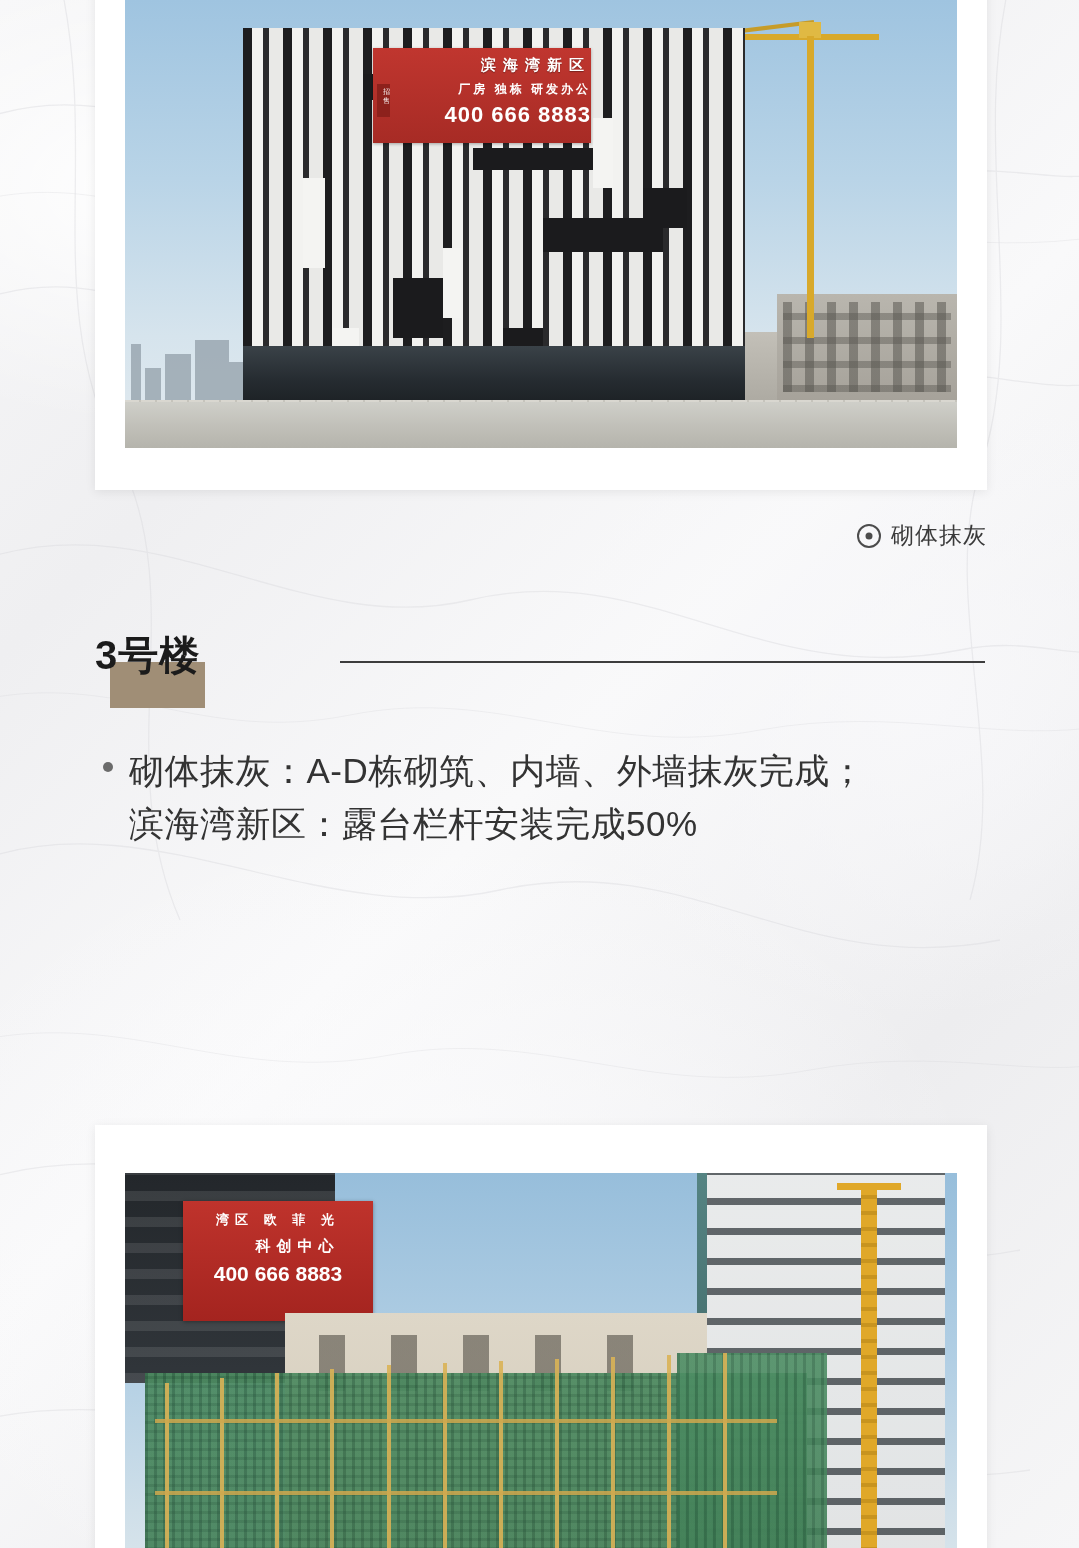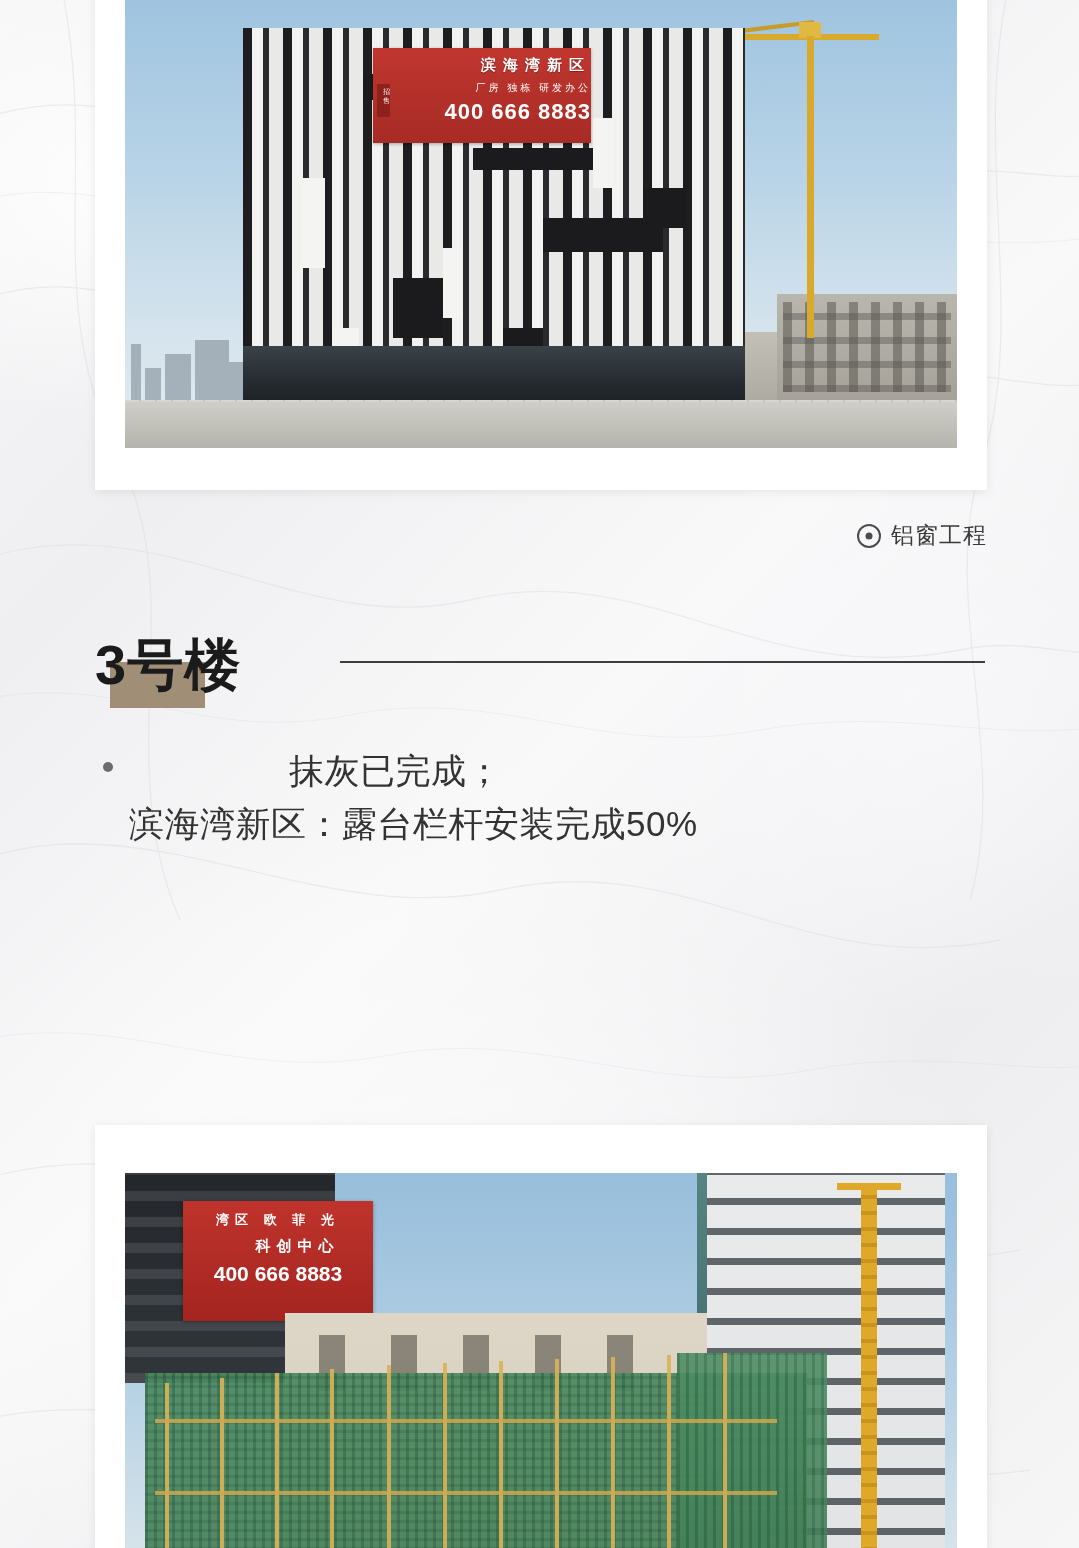--- a/index.html
+++ b/index.html
@@ -100,21 +100,21 @@
     background: linear-gradient(180deg, #c0362f 0%, #a72b25 100%);
     color: #fff;
     text-align: right;
     box-shadow: 0 1px 3px rgba(0,0,0,0.3);
   }
   .banner .b1 {
     font-size: 15px; letter-spacing: 7px; margin-top: 8px; font-weight: bold;
     text-shadow: 0 1px 1px rgba(0,0,0,0.35);
   }
   .banner .b2 {
-    font-size: 10px; letter-spacing: 3px; margin-top: 6px; font-weight: normal;
+    font-size: 12px; letter-spacing: 3px; margin-top: 6px; font-weight: bold;
   }
   .banner .b3 {
     font-size: 22px; font-weight: bold; letter-spacing: 1px; margin-top: 4px;
   }
   .banner-tag {
     position: absolute; left: 4px; top: 36px; width: 13px; height: 30px;
     background: #8d211c; font-size: 7px; line-height: 9px; padding-top: 3px;
   }
   .crane {
     position: absolute;
@@ -208,21 +208,21 @@
     left: 15px;
     top: 34px;
     width: 95px;
     height: 46px;
     background: #a08e76;
   }
   .head-title {
     position: absolute;
     left: 0;
     top: 0;
-    font-size: 56px;
+    font-size: 40px;
     font-weight: bold;
     color: #1b1b1b;
     letter-spacing: 1px;
     z-index: 2;
   }
   .head-rule {
     position: absolute;
     left: 245px;
     right: 0;
     top: 33px;
@@ -421,34 +421,34 @@
         </div>
       </div>
 
       <div class="fence"></div>
       <div class="ground1"></div>
     </div>
   </div>
 
   <div class="caption-row">
     <span class="caption-icon"></span>
-    <span class="caption-text">铝窗工程</span>
+    <span class="caption-text">砌体抹灰</span>
   </div>
 
   <div class="section-head">
     <div class="head-swatch"></div>
     <div class="head-title">3号楼</div>
     <div class="head-rule"></div>
   </div>
 
   <div class="body-block">
     <div class="bullet-line">
       <span class="bullet-dot"></span>
       <div class="text-col">
-        <div class="tline indent">抹灰已完成；</div>
+        <div class="tline">砌体抹灰：A-D栋砌筑、内墙、外墙抹灰完成；</div>
         <div class="tline">滨海湾新区：露台栏杆安装完成50%</div>
       </div>
     </div>
   </div>
 
   <div class="photo-card" id="photo-card-2">
     <div class="photo-inner">
       <div class="sky2"></div>
 
       <div class="tower-right-glass"></div>

